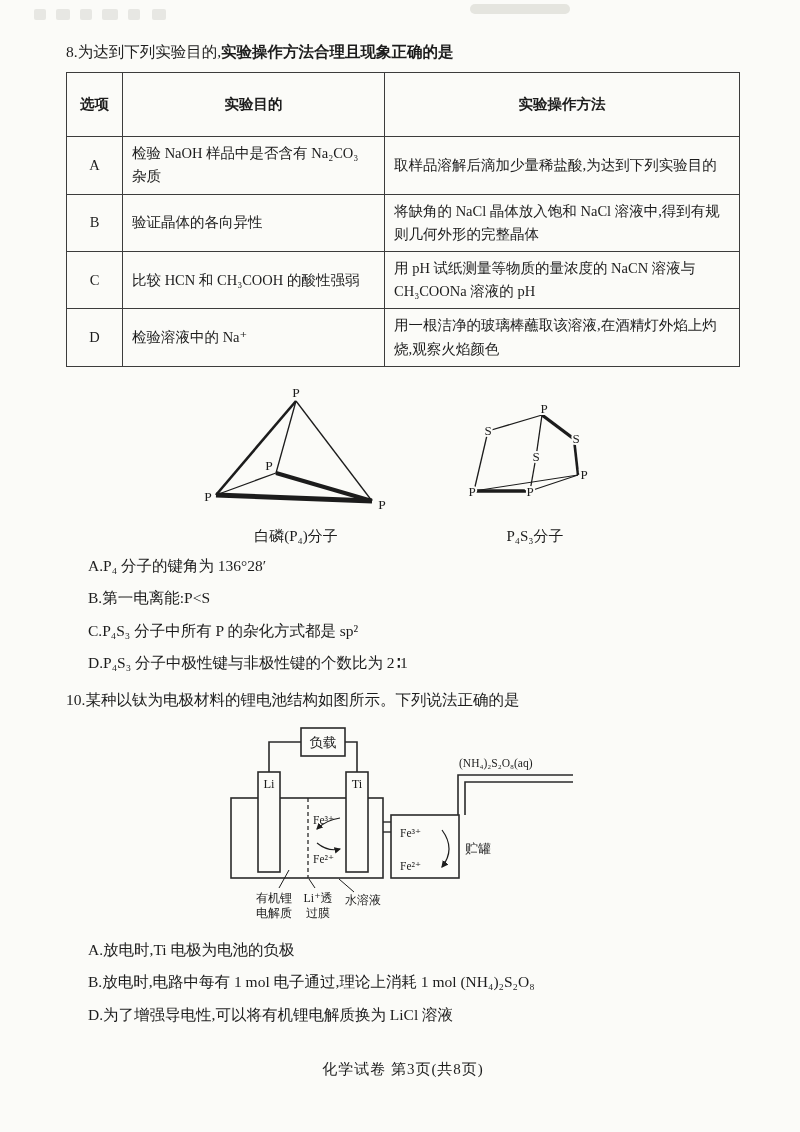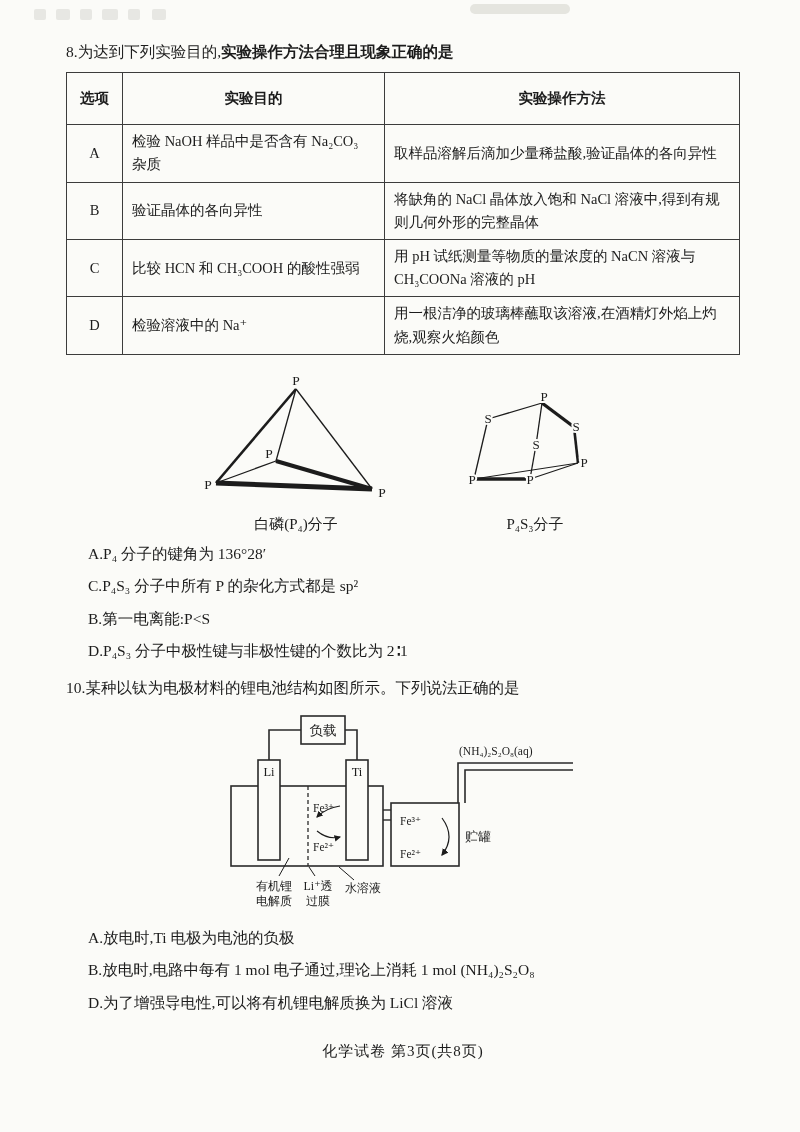--- a/index.html
+++ b/index.html
@@ -14,42 +14,42 @@
 
   
   .artifact { position: absolute; background: #b9b9b2; opacity: .3; border-radius: 2px; }
   .smudge { position: absolute; width: 100px; height: 10px; background: #c9c9c2; opacity: .45; top: 4px; left: 470px; border-radius: 5px; }
 
   .stem { margin: 0 0 8px 0; line-height: 1.55; }
   .bold { font-weight: bold; }
 
   table.q8 { border-collapse: collapse; width: 100%; font-size: 14.5px; margin: 4px 0 16px 0; }
   .q8 th, .q8 td { border: 1px solid #3c3c3c; padding: 5px 9px; line-height: 1.6; vertical-align: middle; }
-  .q8 th { font-weight: bold; text-align: center; padding: 14px 4px; }
+  .q8 th { font-weight: bold; text-align: center; padding: 20px 4px; }
   .q8 td.opt { text-align: center; width: 56px; }
   .q8 td.purpose { width: 262px; }
 
   .hang { padding-left: 24px; text-indent: -24px; line-height: 1.75; margin: 8px 0 2px 0; }
 
   .figs { display: flex; justify-content: center; align-items: flex-end; gap: 64px; margin: 8px 0 2px 0; }
   .fig { text-align: center; }
   .fig .cap { font-size: 15px; margin-top: 2px; }
 
   .opts { margin: 4px 0 8px 22px; }
   .opt-line { line-height: 2.1; white-space: nowrap; }
 
   .battery-wrap { display: flex; justify-content: center; margin: 4px 0 6px 0; }
 
   svg text { font-family: inherit; fill: #1c1c1c; }
   .halo { paint-order: stroke; stroke: #fbfbf8; stroke-width: 4px; }
   .bond { stroke: #1c1c1c; fill: none; }
   .wire { stroke: #2a2a2a; fill: none; stroke-width: 1.6; }
   .boxline { stroke: #2a2a2a; fill: none; stroke-width: 1.6; }
 
-  .footer { text-align: center; margin-top: 22px; font-size: 15px; letter-spacing: 1px; }
+  .footer { text-align: center; margin-top: 28px; font-size: 15px; letter-spacing: 1px; }
 </style>
 </head>
 <body>
 
 <span class="artifact" style="left:34px;top:9px;width:12px;height:11px;"></span>
 <span class="artifact" style="left:56px;top:9px;width:14px;height:11px;"></span>
 <span class="artifact" style="left:80px;top:9px;width:12px;height:11px;"></span>
 <span class="artifact" style="left:102px;top:9px;width:16px;height:11px;"></span>
 <span class="artifact" style="left:128px;top:9px;width:12px;height:11px;"></span>
 <span class="artifact" style="left:152px;top:9px;width:14px;height:11px;"></span>
@@ -65,21 +65,21 @@
         <tr>
           <th>选项</th>
           <th>实验目的</th>
           <th>实验操作方法</th>
         </tr>
       </thead>
       <tbody>
         <tr>
           <td class="opt">A</td>
           <td class="purpose">检验 NaOH 样品中是否含有 Na₂CO₃ 杂质</td>
-          <td class="method">取样品溶解后滴加少量稀盐酸,验证晶体的各向异性</td>
+          <td class="method">取样品溶解后滴加少量稀盐酸,为达到下列实验目的</td>
         </tr>
         <tr>
           <td class="opt">B</td>
           <td class="purpose">验证晶体的各向异性</td>
           <td class="method">将缺角的 NaCl 晶体放入饱和 NaCl 溶液中,得到有规则几何外形的完整晶体</td>
         </tr>
         <tr>
           <td class="opt">C</td>
           <td class="purpose">比较 HCN 和 CH₃COOH 的酸性强弱</td>
           <td class="method">用 pH 试纸测量等物质的量浓度的 NaCN 溶液与 CH₃COONa 溶液的 pH</td>
@@ -139,22 +139,22 @@
             <text class="halo" x="70" y="97">P</text>
             <text class="halo" x="124" y="80">P</text>
           </g>
         </svg>
         <div class="cap">P₄S₃分子</div>
       </div>
     </div>
 
     <div class="opts">
       <div class="opt-line">A.P₄ 分子的键角为 136°28′</div>
+      <div class="opt-line">B.第一电离能:P&lt;S</div>
       <div class="opt-line">C.P₄S₃ 分子中所有 P 的杂化方式都是 sp²</div>
-      <div class="opt-line">B.第一电离能:P&lt;S</div>
       <div class="opt-line">D.P₄S₃ 分子中极性键与非极性键的个数比为 2∶1</div>
     </div>
   </section>
 
   <section>
     <p class="stem" style="margin-top:6px;">10.某种以钛为电极材料的锂电池结构如图所示。下列说法正确的是</p>
 
     <div class="battery-wrap">
       <svg width="352" height="208" viewBox="0 0 352 208">
         <defs>

